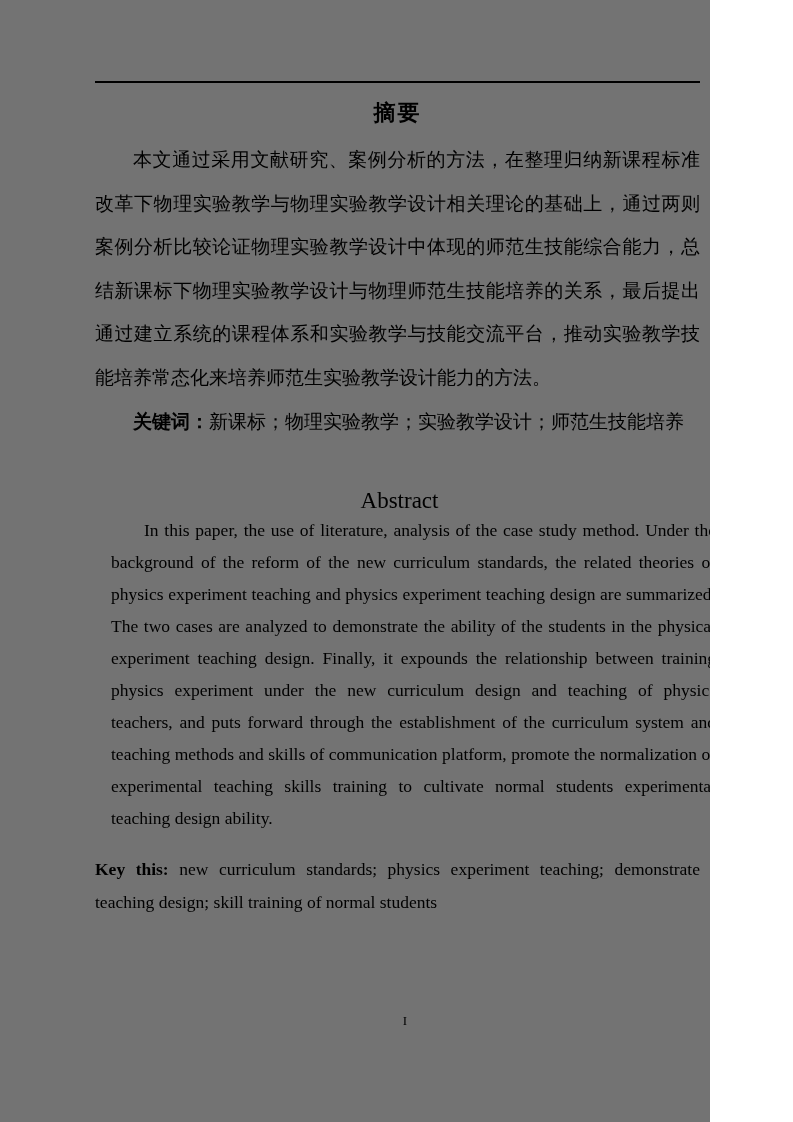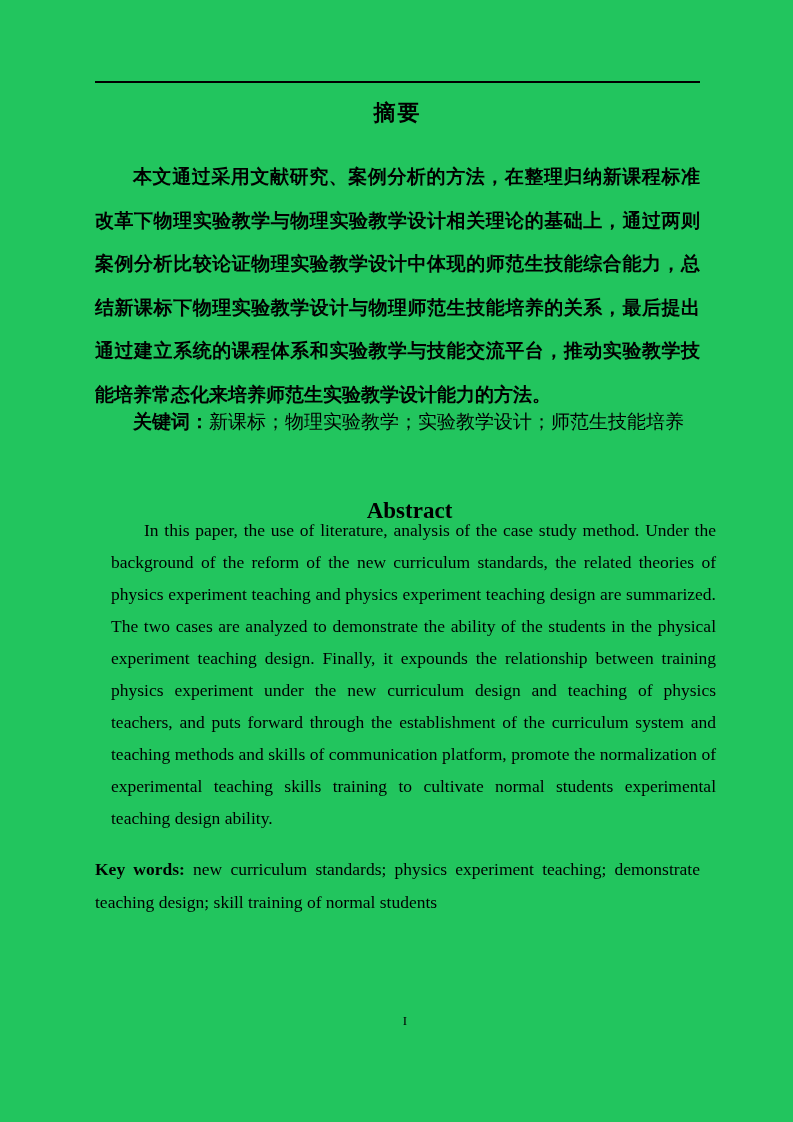--- a/index.html
+++ b/index.html
@@ -2,23 +2,23 @@
 <html><head>
 <meta charset="utf-8">
 <style>
   html, body {
     margin: 0;
     padding: 0;
     background: #ffffff;
   }
   .page {
     position: relative;
-    width: 793px;
+    width: 710px;
     height: 1122px;
-    background: #22c55e;
+    background: #737373;
     color: #000000;
     overflow: hidden;
     font-family: "Liberation Serif", "DejaVu Serif", serif;
   }
   .content-col {
     position: absolute;
     left: 95px;
     width: 605px;
   }
   .header-rule {
@@ -33,45 +33,44 @@
     top: 99px;
     margin: 0;
     text-align: center;
     font-family: "Liberation Sans", "DejaVu Sans", sans-serif;
     font-weight: bold;
     font-size: 22px;
     line-height: 28px;
     letter-spacing: 2px;
   }
   .zh-para {
-    top: 155px;
+    top: 138px;
     margin: 0;
     font-size: 19px;
     line-height: 43.5px;
     text-align: justify;
     text-indent: 2em;
-    font-weight: bold;
   }
   .zh-keywords {
     top: 400px;
     margin: 0;
     font-size: 19px;
     line-height: 44px;
     text-indent: 2em;
     white-space: nowrap;
   }
   .zh-kw-label {
     font-family: Liberation Sans, sans-serif;
     font-weight: bold;
   }
   .en-title {
     top: 485px;
-    margin: 12px;
+    margin: 2px;
     text-align: center;
-    font-weight: bold;
+    font-weight: normal;
     font-size: 23px;
     line-height: 28px;
   }
   .en-para {
     top: 498px;
     margin: 16px;
     font-size: 17.5px;
     line-height: 32px;
     text-align: justify;
     text-indent: 33px;
@@ -106,17 +105,17 @@
   <h1 class="content-col zh-title">摘要</h1>
 
   <p class="content-col zh-para">本文通过采用文献研究、案例分析的方法，在整理归纳新课程标准改革下物理实验教学与物理实验教学设计相关理论的基础上，通过两则案例分析比较论证物理实验教学设计中体现的师范生技能综合能力，总结新课标下物理实验教学设计与物理师范生技能培养的关系，最后提出通过建立系统的课程体系和实验教学与技能交流平台，推动实验教学技能培养常态化来培养师范生实验教学设计能力的方法。</p>
 
   <p class="content-col zh-keywords"><span class="zh-kw-label">关键词：</span><span>新课标；物理实验教学；实验教学设计；师范生技能培养</span></p>
 
   <h2 class="content-col en-title">Abstract</h2>
 
   <p class="content-col en-para">In this paper, the use of literature, analysis of the case study method. Under the background of the reform of the new curriculum standards, the related theories of physics experiment teaching and physics experiment teaching design are summarized. The two cases are analyzed to demonstrate the ability of the students in the physical experiment teaching design. Finally, it expounds the relationship between training physics experiment under the new curriculum design and teaching of physics teachers, and puts forward through the establishment of the curriculum system and teaching methods and skills of communication platform, promote the normalization of experimental teaching skills training to cultivate normal students experimental teaching design ability.</p>
 
-  <p class="content-col en-keywords"><span class="en-kw-label">Key words:</span> <span>new curriculum standards; physics experiment teaching; demonstrate teaching design; skill training of normal students</span></p>
+  <p class="content-col en-keywords"><span class="en-kw-label">Key this:</span> <span>new curriculum standards; physics experiment teaching; demonstrate teaching design; skill training of normal students</span></p>
 
   <div class="page-number">I</div>
 
 </div>
 
 </body></html>

